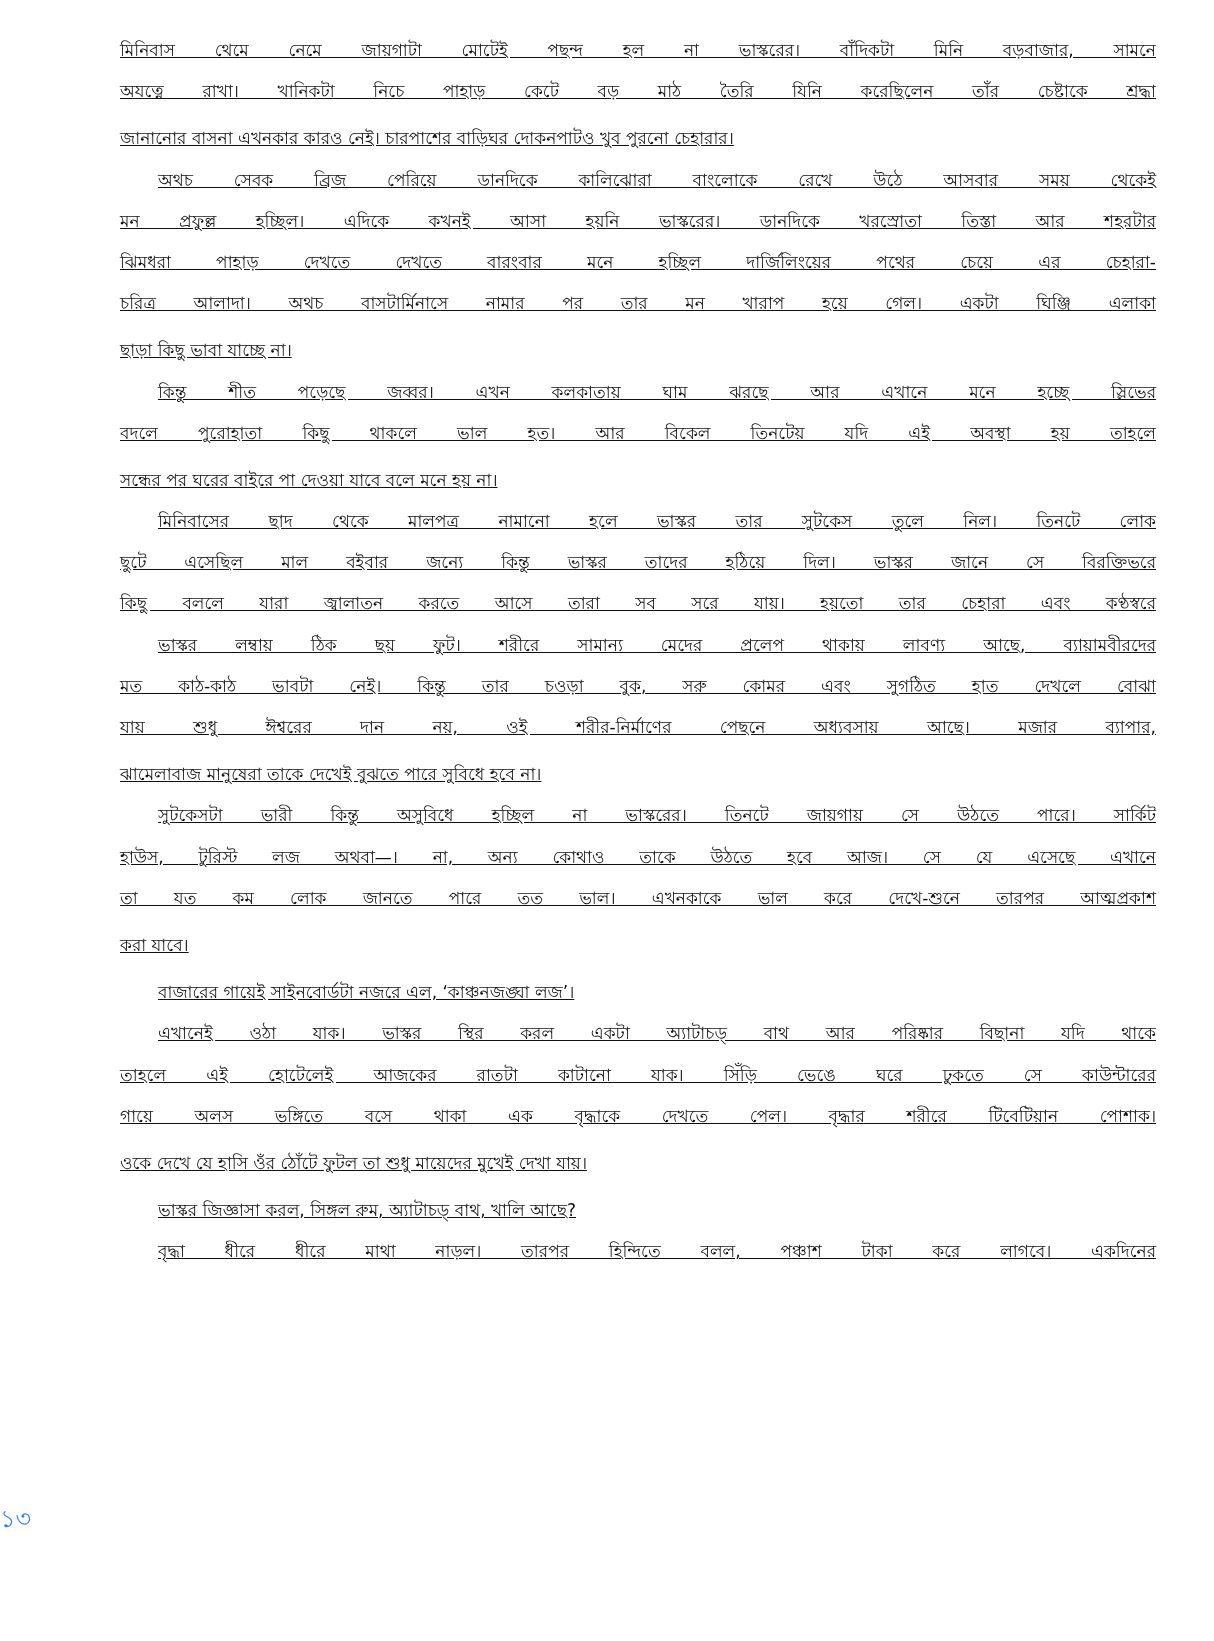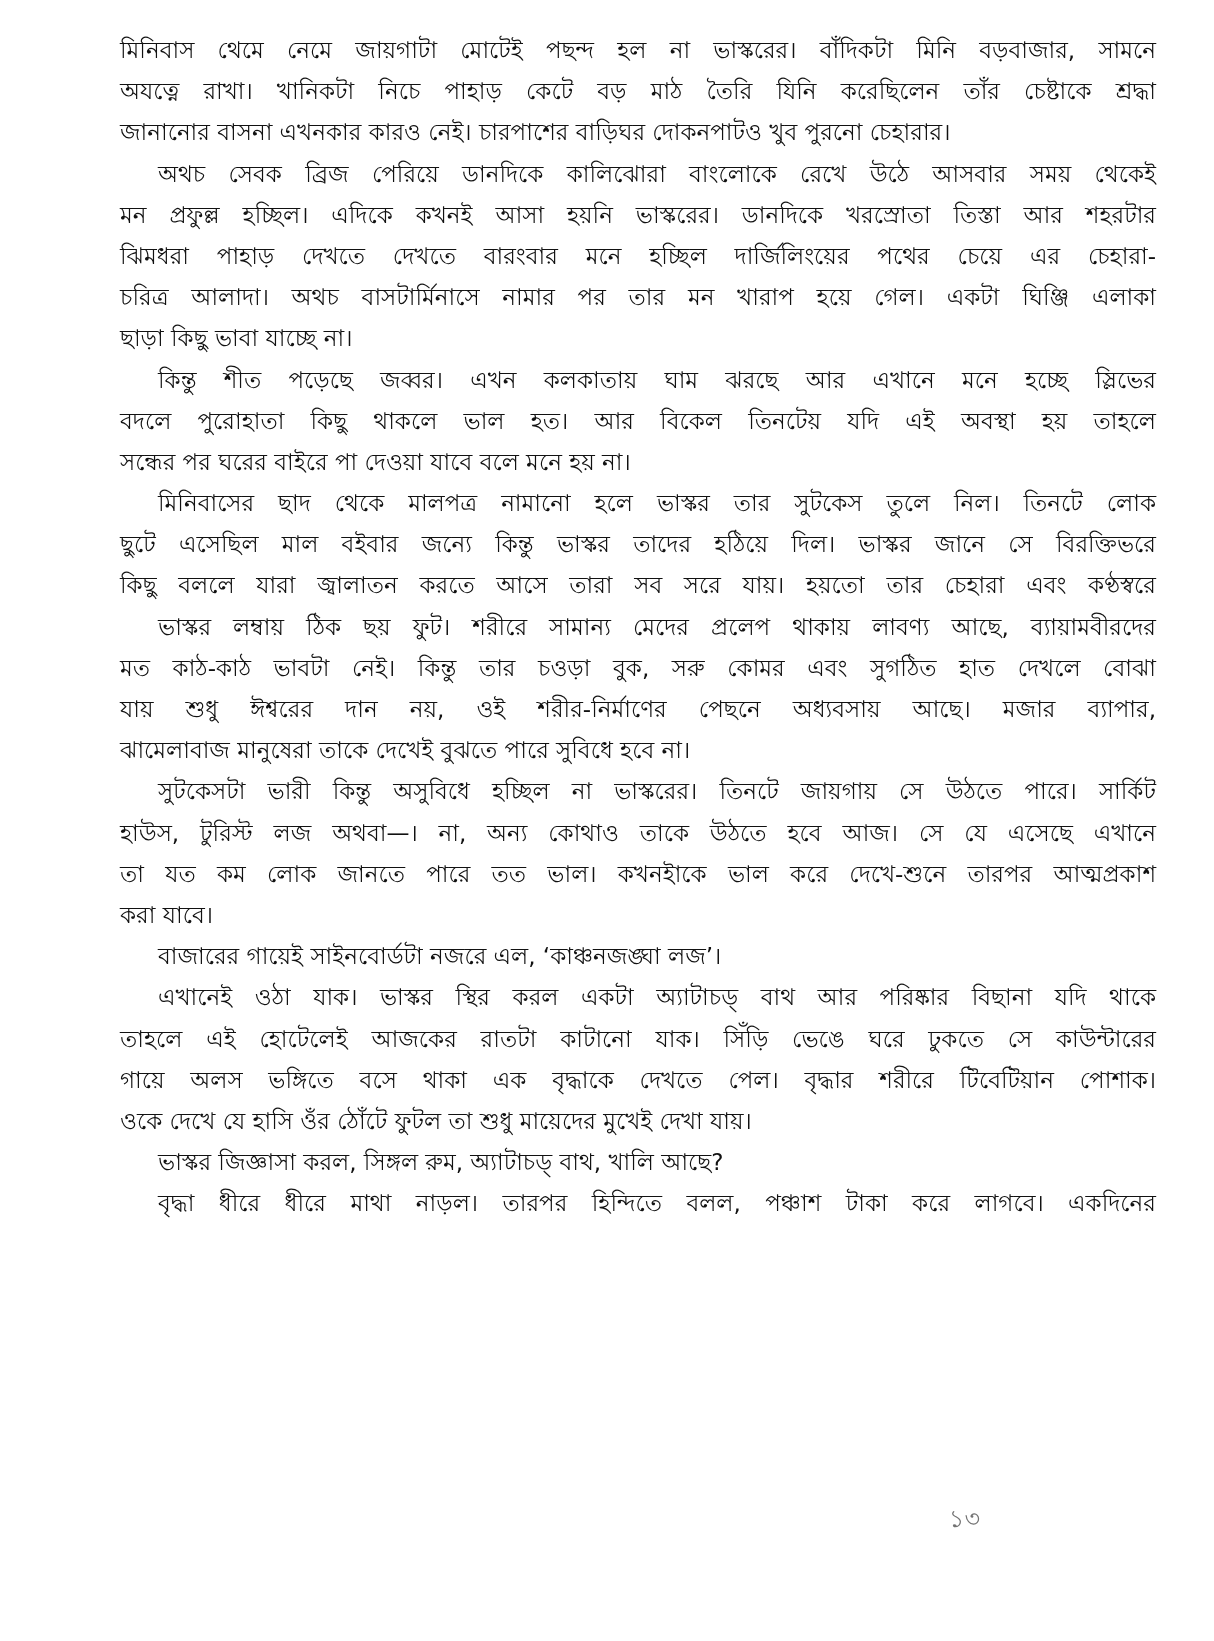--- a/index.html
+++ b/index.html
@@ -12,35 +12,36 @@
     color: #111111;
   }
   .page {
     position: absolute;
     left: 120px; top: 30px;
     width: 1036px;
   }
   .line {
     height: 41.2px;
     line-height: 41.2px;
-    font-size: 23px;
+    font-size: 17px;
     white-space: nowrap;
     text-align: justify;
     text-align-last: justify;
     overflow: visible;
+    text-decoration: underline;
   }
-  .line.last { text-align-last: left; }
+  .line.last { text-align-last: left; margin-top: 6px; }
   .line.indent { padding-left: 38px; }
   .page-number {
     position: absolute;
     left: 0; width: 980px;
     top: 1500px;
-    text-align: right;
+    text-align: left;
     font-size: 24px;
-    color: #737373;
+    color: #3b82f6;
   }
 </style>
 </head>
 <body>
 
 <div class="page" id="page-body">
     <div>
       <div class="line">মিনিবাস থেমে নেমে জায়গাটা মোটেই পছন্দ হল না ভাস্করের। বাঁদিকটা মিনি বড়বাজার, সামনে</div>
       <div class="line">অযত্নে রাখা। খানিকটা নিচে পাহাড় কেটে বড় মাঠ তৈরি যিনি করেছিলেন তাঁর চেষ্টাকে শ্রদ্ধা</div>
       <div class="line last">জানানোর বাসনা এখনকার কারও নেই। চারপাশের বাড়িঘর দোকনপাটও খুব পুরনো চেহারার।</div>
@@ -64,21 +65,21 @@
     </div>
     <div>
       <div class="line indent">ভাস্কর লম্বায় ঠিক ছয় ফুট। শরীরে সামান্য মেদের প্রলেপ থাকায় লাবণ্য আছে, ব্যায়ামবীরদের</div>
       <div class="line">মত কাঠ-কাঠ ভাবটা নেই। কিন্তু তার চওড়া বুক, সরু কোমর এবং সুগঠিত হাত দেখলে বোঝা</div>
       <div class="line">যায় শুধু ঈশ্বরের দান নয়, ওই শরীর-নির্মাণের পেছনে অধ্যবসায় আছে। মজার ব্যাপার,</div>
       <div class="line last">ঝামেলাবাজ মানুষেরা তাকে দেখেই বুঝতে পারে সুবিধে হবে না।</div>
     </div>
     <div>
       <div class="line indent">সুটকেসটা ভারী কিন্তু অসুবিধে হচ্ছিল না ভাস্করের। তিনটে জায়গায় সে উঠতে পারে। সার্কিট</div>
       <div class="line">হাউস, টুরিস্ট লজ অথবা—। না, অন্য কোথাও তাকে উঠতে হবে আজ। সে যে এসেছে এখানে</div>
-      <div class="line">তা যত কম লোক জানতে পারে তত ভাল। কখনইাকে ভাল করে দেখে-শুনে তারপর আত্মপ্রকাশ</div>
+      <div class="line">তা যত কম লোক জানতে পারে তত ভাল। এখনকাকে ভাল করে দেখে-শুনে তারপর আত্মপ্রকাশ</div>
       <div class="line last">করা যাবে।</div>
     </div>
     <div>
       <div class="line indent last">বাজারের গায়েই সাইনবোর্ডটা নজরে এল, ‘কাঞ্চনজঙ্ঘা লজ’।</div>
     </div>
     <div>
       <div class="line indent">এখানেই ওঠা যাক। ভাস্কর স্থির করল একটা অ্যাটাচড্ বাথ আর পরিষ্কার বিছানা যদি থাকে</div>
       <div class="line">তাহলে এই হোটেলেই আজকের রাতটা কাটানো যাক। সিঁড়ি ভেঙে ঘরে ঢুকতে সে কাউন্টারের</div>
       <div class="line">গায়ে অলস ভঙ্গিতে বসে থাকা এক বৃদ্ধাকে দেখতে পেল। বৃদ্ধার  শরীরে টিবেটিয়ান পোশাক।</div>
       <div class="line last">ওকে দেখে যে হাসি ওঁর ঠোঁটে ফুটল তা শুধু মায়েদের মুখেই দেখা যায়।</div>

